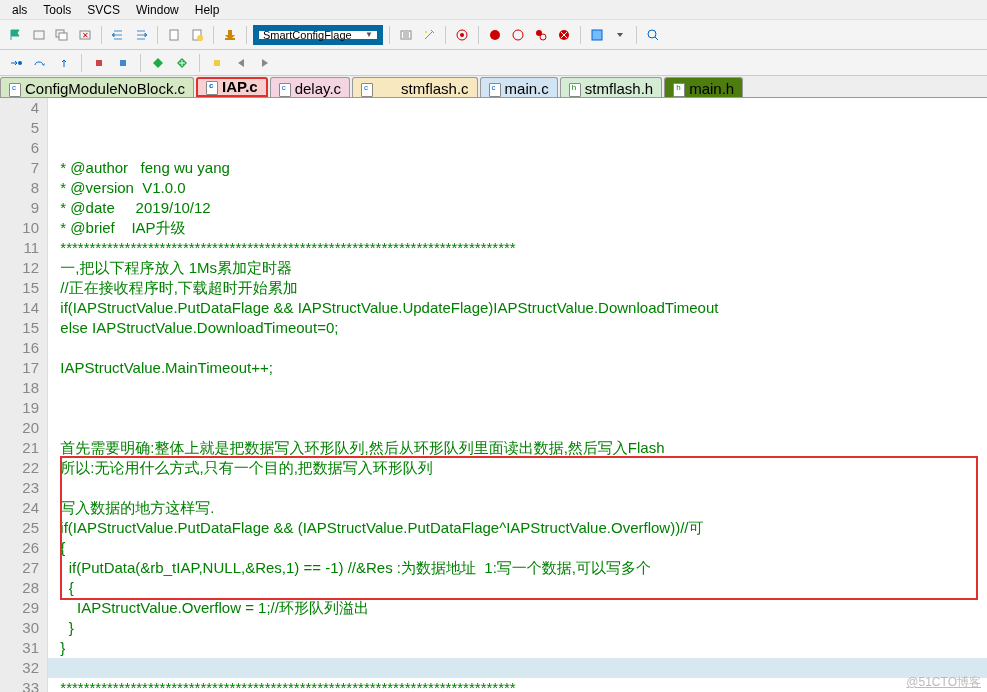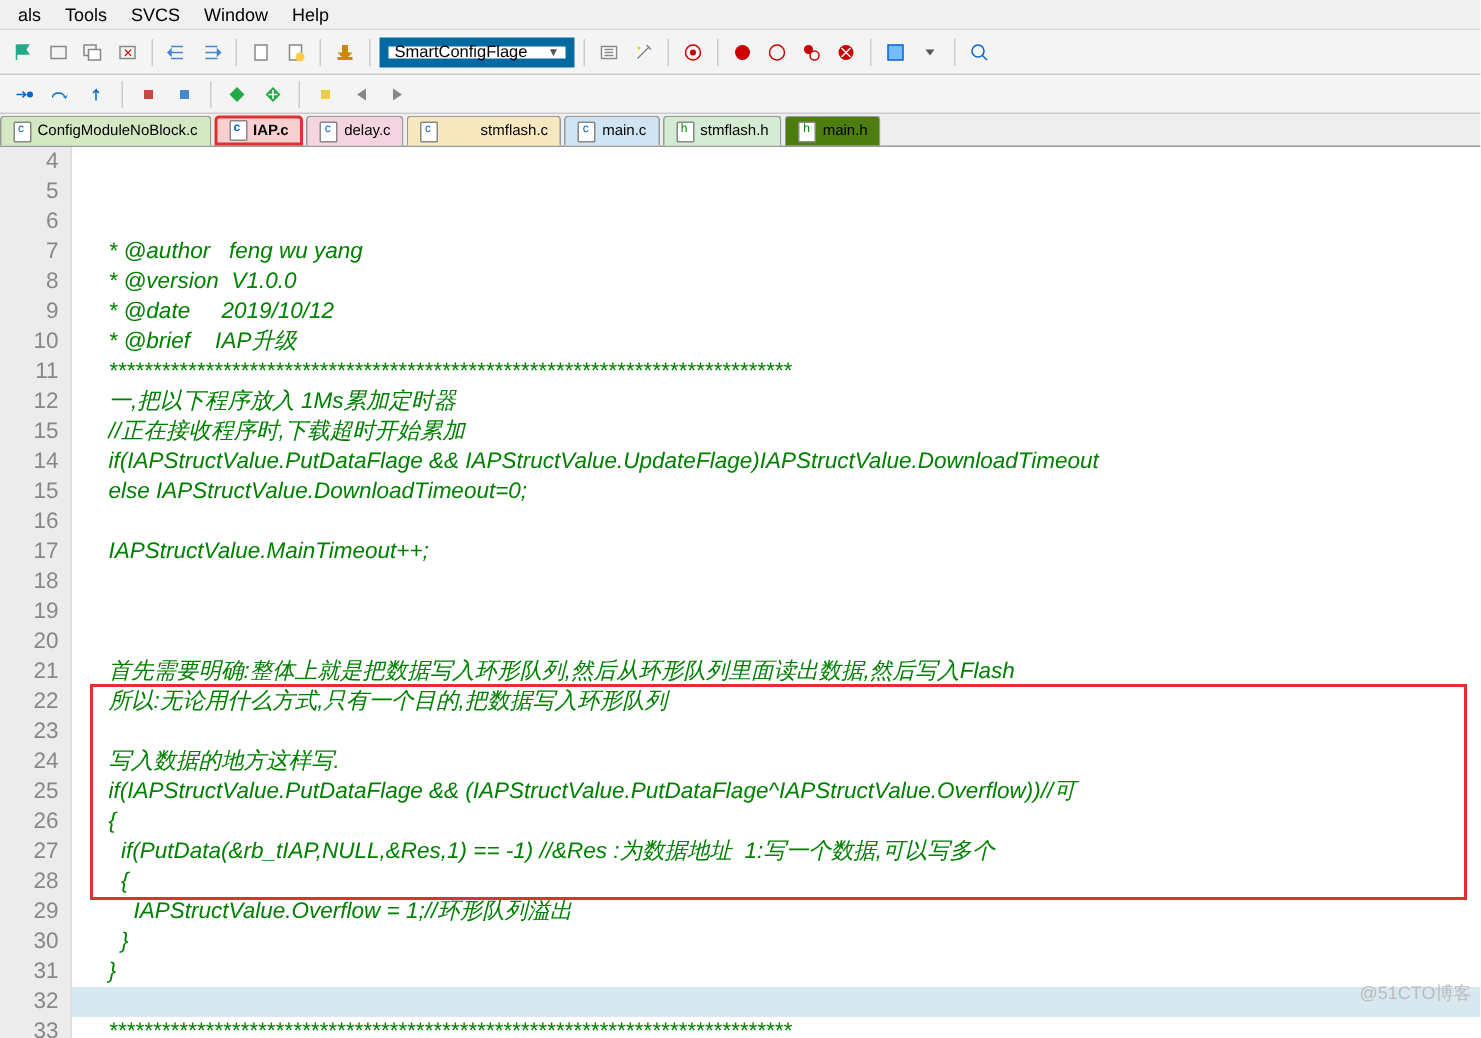--- a/index.html
+++ b/index.html
@@ -6,40 +6,40 @@
 body { background: #fff; width: 987px; height: 692px; overflow: hidden; font-size: 12px; }
 .menubar { background: #f0f0f0; height: 20px; display: flex; align-items: flex-end; padding: 0 4px; border-bottom: 1px solid #ddd; }
 .menubar span { padding: 2px 8px; cursor: default; }
 .toolbar { background: #f4f4f4; height: 30px; display: flex; align-items: center; padding: 2px 6px; gap: 3px; border-bottom: 1px solid #ccc; }
 .toolbar2 { background: #f4f4f4; height: 26px; display: flex; align-items: center; padding: 2px 6px; gap: 4px; border-bottom: 1px solid #ccc; }
 .tbbtn { width: 20px; height: 20px; display: flex; align-items: center; justify-content: center; border: 1px solid transparent; border-radius: 2px; }
 .sep { width: 1px; height: 18px; background: #ccc; margin: 0 3px; }
 .combo { height: 20px; border: 6px solid #0369a1; background: #fff; display: flex; align-items: center; padding: 0 4px; min-width: 130px; font-size: 11px; }
 .combo .arr { margin-left: auto; font-size: 8px; color: #555; }
 .tabs { background: #eee; height: 22px; display: flex; align-items: flex-end; border-bottom: 1px solid #999; padding-top: 2px; }
-.tab { height: 20px; display: flex; align-items: center; padding: 0 8px; margin-right: 2px; border: 1px solid #999; border-bottom: none; border-radius: 3px 3px 0 0; font-size: 10px; gap: 4px; }
+.tab { height: 20px; display: flex; align-items: flex-end; padding: 0 8px; margin-right: 2px; border: 1px solid #999; border-bottom: none; border-radius: 3px 3px 0 0; font-size: 15px; gap: 4px; }
 .tab .ficon { width: 12px; height: 14px; background: #fff; border: 1px solid #888; border-radius: 1px; position: relative; }
 .tab .ficon::before { content: 'c'; position: absolute; font-size: 8px; color: #06c; left: 2px; top: -1px; }
 .tab .ficon.h::before { content: 'h'; color: #080; }
 .tab.t0 { background: #d4e8c4; }
 .tab.t1 { background: #f8d0d0; border: 2px solid #e03030; font-weight: bold; }
 .tab.t2 { background: #f4d4e0; margin-top: 38px; }
 .tab.t3 { background: #f8e8c0; gap: 28px; }
 .tab.t4 { background: #d0e4f4; }
 .tab.t5 { background: #d4ecd4; }
 .tab.t6 { background: #4d7c0f; }
 .editor { display: flex; height: calc(100% - 98px); font-family: Consolas, 'Courier New', monospace; font-size: 15px; line-height: 20px; position: relative; }
 .gutter { width: 48px; background: #ececec; color: #888; text-align: right; padding-right: 8px; border-right: 1px solid #ddd; user-select: none; }
 .gutter div { height: 20px; }
-.code { flex: 1; padding-left: 16px; white-space: pre; color: #000; position: relative; font-style: italic; }
+.code { flex: 1; padding-left: 4px; white-space: pre; color: #000; position: relative; }
 .codeline { height: 20px; }
 .green { color: #008000; }
 .redbox { position: absolute; border: 2px solid #e03030; pointer-events: none; }
 .bgblue { position: absolute; background: #d8e8f0; height: 20px; left: 0; right: 0; z-index: -1; }
-.watermark { position: absolute; right: 6px; bottom: 20px; color: #bbb; font-size: 12px; }
+.watermark { position: absolute; right: 6px; bottom: 0; color: #bbb; font-size: 12px; text-decoration: underline; }
 svg { display: block; }
 </style>
 </head>
 <body>
 
 <div class="menubar">
   <span>als</span>
   <span>Tools</span>
   <span>SVCS</span>
   <span>Window</span>

